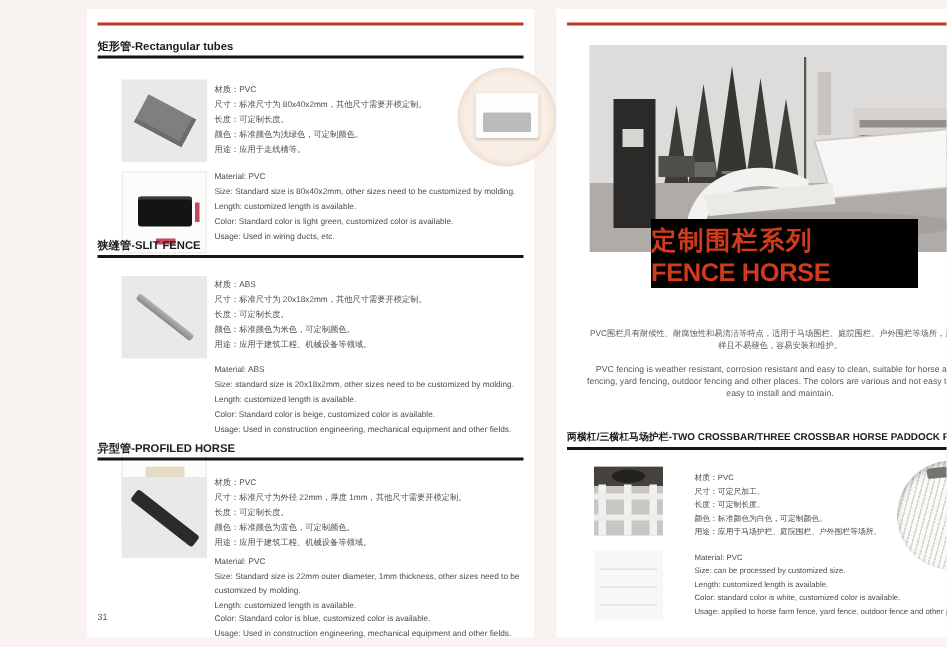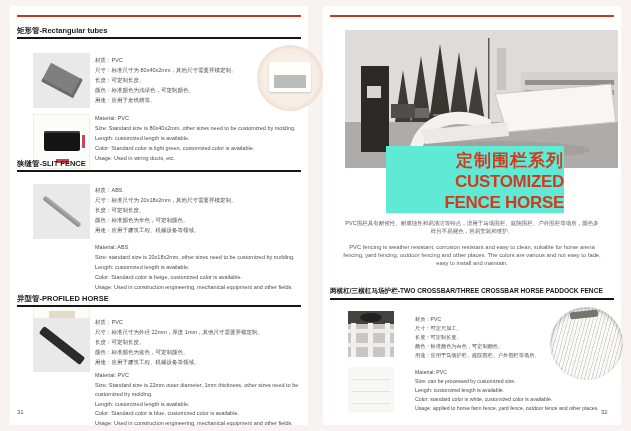--- a/index.html
+++ b/index.html
@@ -1,18 +1,18 @@
 <!DOCTYPE html>
 <html><head>
 <meta charset="utf-8">
 <style>
   html,body{margin:0;padding:0;}
   body{width:631px;height:431px;background:#f8f3f0;position:relative;overflow:hidden;
        font-family:"Liberation Sans",sans-serif;color:#4c4c4c;}
-  .page{position:absolute;top:6px;width:298px;height:419px;background:#ffffff;}
+  .page{position:absolute;top:6px;width:298px;height:419px;background:#ffffff;margin-left:48px;}
   #left-page{left:10px;}
   #right-page{left:323px;}
   .topbar{position:absolute;top:9px;left:7px;right:7px;height:2px;background:#c03a1f;}
   .sec-title{position:absolute;left:7px;font-size:7.5px;font-weight:bold;color:#1c1c1c;white-space:nowrap;}
   .rule{position:absolute;left:7px;right:7px;height:1.5px;background:#151515;}
   .thumb{position:absolute;left:23px;width:57px;height:55px;box-sizing:border-box;}
   .thumb-gray{background:#e9e9e9;display:flex;align-items:center;justify-content:center;}
   .thumb-photo{background:#fcfcfb;border:1px solid #f0eeec;position:relative;}
   .bar-rect{width:36px;height:21px;background:#7f7f7f;transform:rotate(28deg);box-shadow:inset -3px -3px 0 #6c6c6c;}
   .bar-rod-thin{width:46px;height:5px;border-radius:2px;background:linear-gradient(#b3b3b3,#878787);transform:rotate(38deg);}
@@ -26,21 +26,21 @@
   .spec{position:absolute;left:85px;width:208px;font-size:5.5px;line-height:10px;color:#4c4c4c;}
   .spec div{white-space:nowrap;}
   .spec div.wrap{white-space:normal;}
   .circle{position:absolute;border-radius:50%;overflow:hidden;}
   .circle-tube{left:247px;top:39px;width:66px;height:66px;background:#f9eee5;box-shadow:inset 0 0 6px rgba(190,150,130,.35);}
   .tube-outer{position:absolute;left:12px;top:17px;width:42px;height:30px;background:#fdfdfc;border-radius:2px;box-shadow:0 1px 2px rgba(0,0,0,.18);}
   .tube-inner{position:absolute;left:5px;top:13px;width:32px;height:13px;background:#b9bcba;border-radius:1px;}
   .pagenum{position:absolute;font-size:6px;color:#555;}
   
   .hero{position:absolute;left:22px;top:24px;width:273px;height:138px;background:#dedcda;overflow:hidden;}
-  .title-box{position:absolute;left:63px;top:140px;width:178px;background:#5eead4;text-align:right;padding-top:5px;z-index:3;}
+  .title-box{position:absolute;left:63px;top:140px;width:178px;background:#000000;text-align:left;padding-top:5px;z-index:3;}
   .title-cn{font-size:17px;font-weight:bold;color:#d23a1d;line-height:20px;letter-spacing:1px;}
   .title-en{font-size:17px;font-weight:bold;color:#d23a1d;line-height:21px;letter-spacing:-0.3px;}
   .intro{position:absolute;left:20px;width:258px;text-align:center;color:#5a5a5a;}
   .intro-cn{top:213px;font-size:5.5px;line-height:8px;overflow-wrap:anywhere;}
   .intro-en{top:237px;font-size:5.8px;line-height:8px;}
   .sec-title-sm{position:absolute;left:7px;font-size:6.6px;font-weight:bold;color:#1c1c1c;white-space:nowrap;}
   .rthumb{position:absolute;left:25px;width:46px;height:46px;overflow:hidden;}
   .thumb-fence{background:#c9c7c4;}
   .foliage{position:absolute;top:0;left:0;right:0;height:13px;background:#45423e;}
   .fblob{position:absolute;top:2px;left:12px;width:22px;height:9px;background:#23211f;border-radius:50%;}
@@ -173,21 +173,20 @@
         <rect x="88" y="84" width="40" height="2" fill="#777572"></rect>
         <ellipse cx="150" cy="120" rx="95" ry="9" fill="#9c9996" opacity="0.6"></ellipse>
         <path d="M150,64 L266,54 L271,92 L162,102 Z" fill="#f7f6f4" stroke="#c9c7c4" stroke-width="1"></path>
         <path d="M64,122 C70,84 112,72 146,90 L146,102 C116,86 80,94 76,124 Z" fill="#f3f2f0"></path>
         <path d="M76,100 L162,92 L164,106 L80,114 Z" fill="#eceae7"></path>
       </svg>
     </div>
 
     <div class="title-box">
       <div class="title-cn">定制围栏系列</div>
-      <div class="title-en">CUSTOMIZED</div>
       <div class="title-en">FENCE HORSE</div>
     </div>
 
     <div class="intro intro-cn">PVC围栏具有耐候性、耐腐蚀性和易清洁等特点，适用于马场围栏、庭院围栏、户外围栏等场所，颜色多样且不易褪色，容易安装和维护。</div>
     <div class="intro intro-en">PVC fencing is weather resistant, corrosion resistant and easy to clean, suitable for horse arena fencing, yard fencing, outdoor fencing and other places. The colors are various and not easy to fade, easy to install and maintain.</div>
 
     <div class="sec-title-sm" style="top:281px">两横杠/三横杠马场护栏-TWO CROSSBAR/THREE CROSSBAR HORSE PADDOCK FENCE</div>
     <div class="rule" style="top:292px"></div>
 
     <div class="rthumb thumb-fence" style="top:305px">

